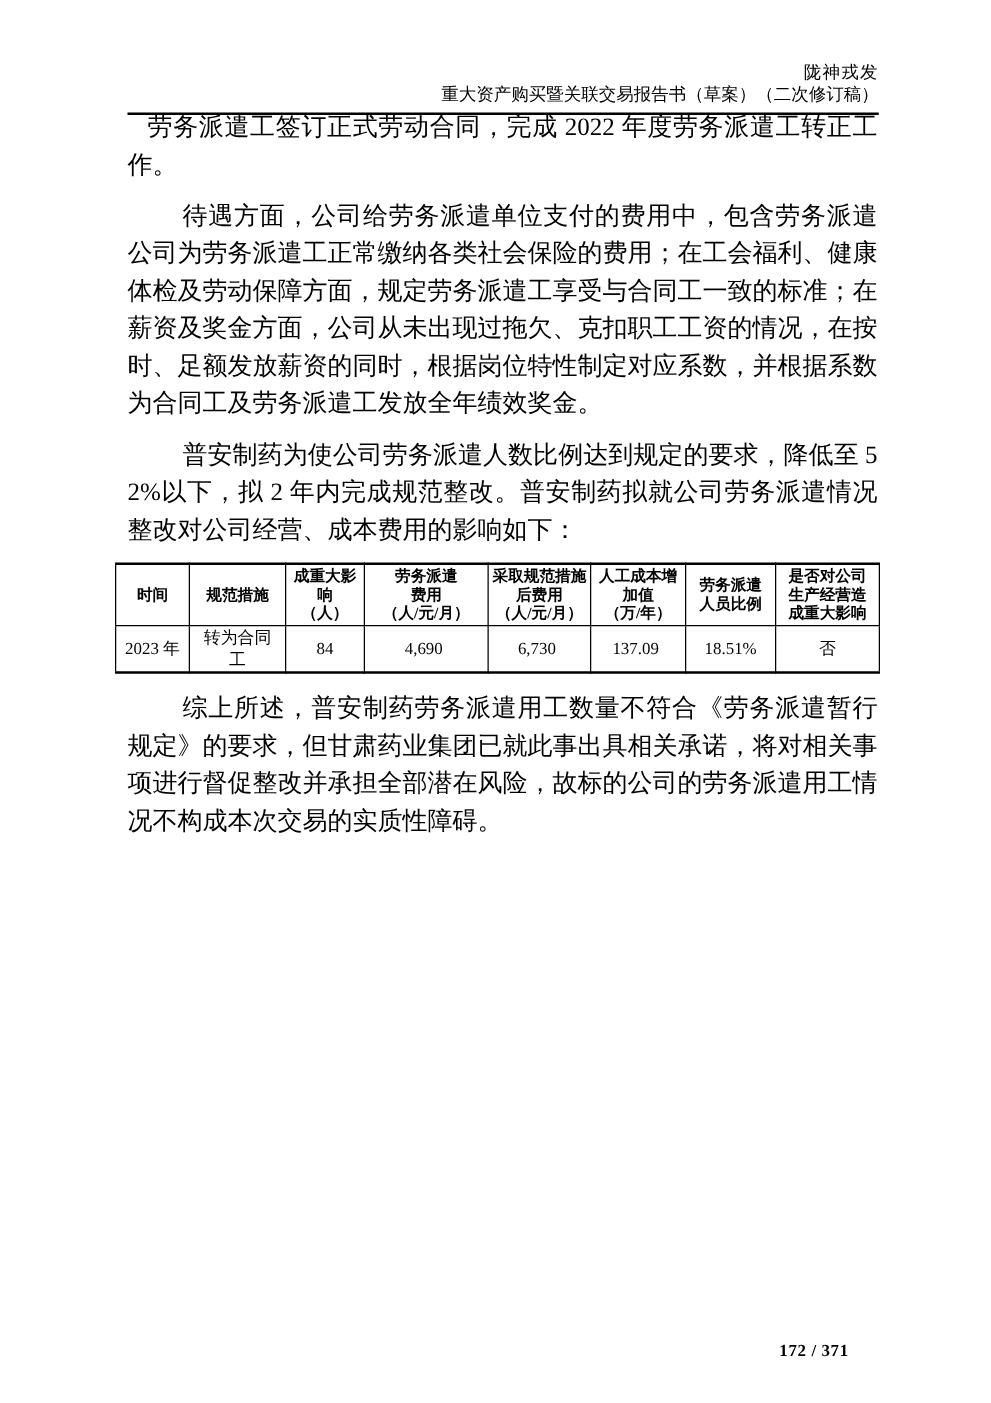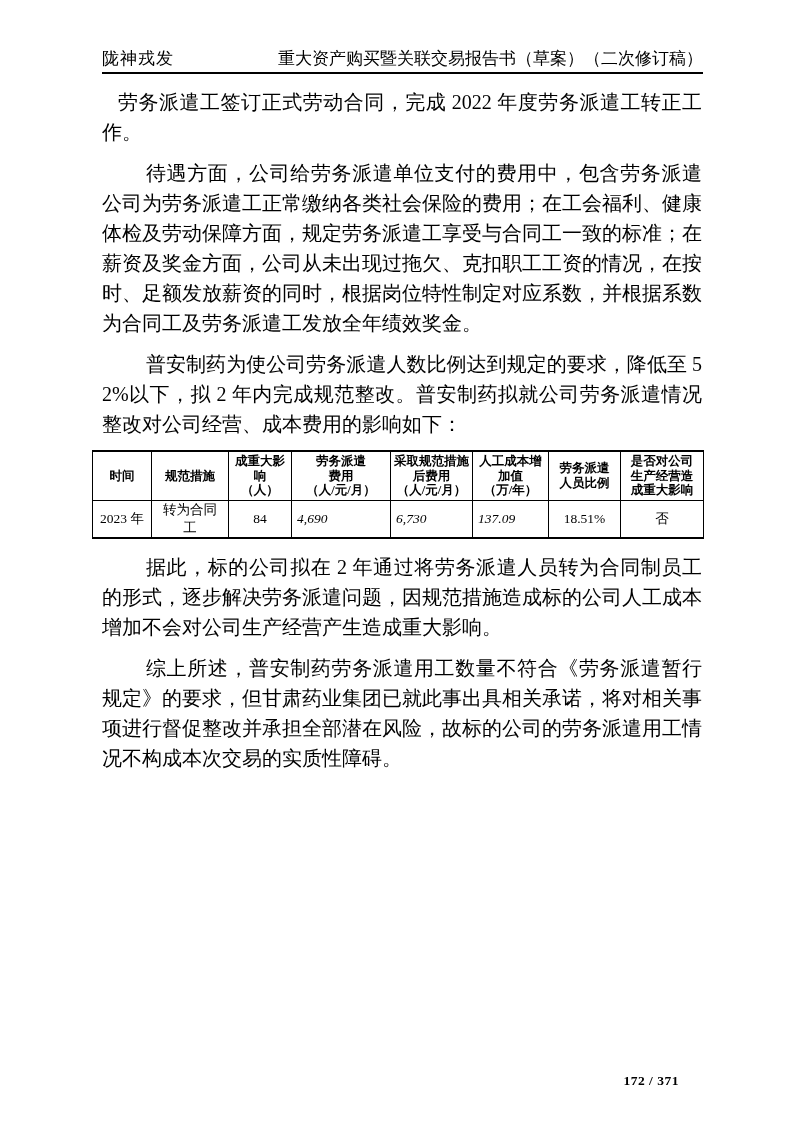--- a/index.html
+++ b/index.html
@@ -7,24 +7,24 @@
     position:relative;
     width:793px;height:1122px;
     background:#ffffff;
     color:#000;
     font-family:"Liberation Serif","DejaVu Serif",serif;
     overflow:hidden;
   }
   .pg-header{
     position:absolute;
     left:102px;right:90px;top:50px;
-    display:flex;justify-content:space-between;align-items:flex-end;
+    display:flex;align-items:flex-end;
     border-bottom:2px solid #000;
     padding-bottom:4px;
-    font-size:17px;line-height:18px;
+    font-size:14px;line-height:18px;flex-direction:column;
   }
   .pg-header .ph-left{letter-spacing:1px;}
   .body-text{
     position:absolute;
     left:102px;right:91px;top:87px;
   }
   p.para{
     margin:0 0 11px 0;
     font-size:20px;
     line-height:30px;
@@ -58,23 +58,22 @@
     height:43px;
   }
   .doc-table td{
     font-size:13.5px;
     height:24px;
     padding:0 5px;
     text-align:center;
     vertical-align:middle;
   }
   .doc-table td.num{
-    text-align:left;
+    text-align:center;
     padding-right:9px;
-    font-style:italic;
   }
   .pg-footer{
     position:absolute;
     top:1073px;right:114px;
     font-size:13.5px;
     font-weight:bold;
     letter-spacing:0.5px;
   }
 </style>
 </head>
@@ -132,19 +131,18 @@
           <td>84</td>
           <td class="num">4,690</td>
           <td class="num">6,730</td>
           <td class="num">137.09</td>
           <td>18.51%</td>
           <td>否</td>
         </tr>
       </tbody>
     </table>
 
-    <p class="para">据此，标的公司拟在 2 年通过将劳务派遣人员转为合同制员工的形式，逐步解决劳务派遣问题，因规范措施造成标的公司人工成本增加不会对公司生产经营产生造成重大影响。</p>
     <p class="para">综上所述，普安制药劳务派遣用工数量不符合《劳务派遣暂行规定》的要求，但甘肃药业集团已就此事出具相关承诺，将对相关事项进行督促整改并承担全部潜在风险，故标的公司的劳务派遣用工情况不构成本次交易的实质性障碍。</p>
   </div>
 
   <div class="pg-footer">172 / 371</div>
 
 </div>
 
 </body></html>

